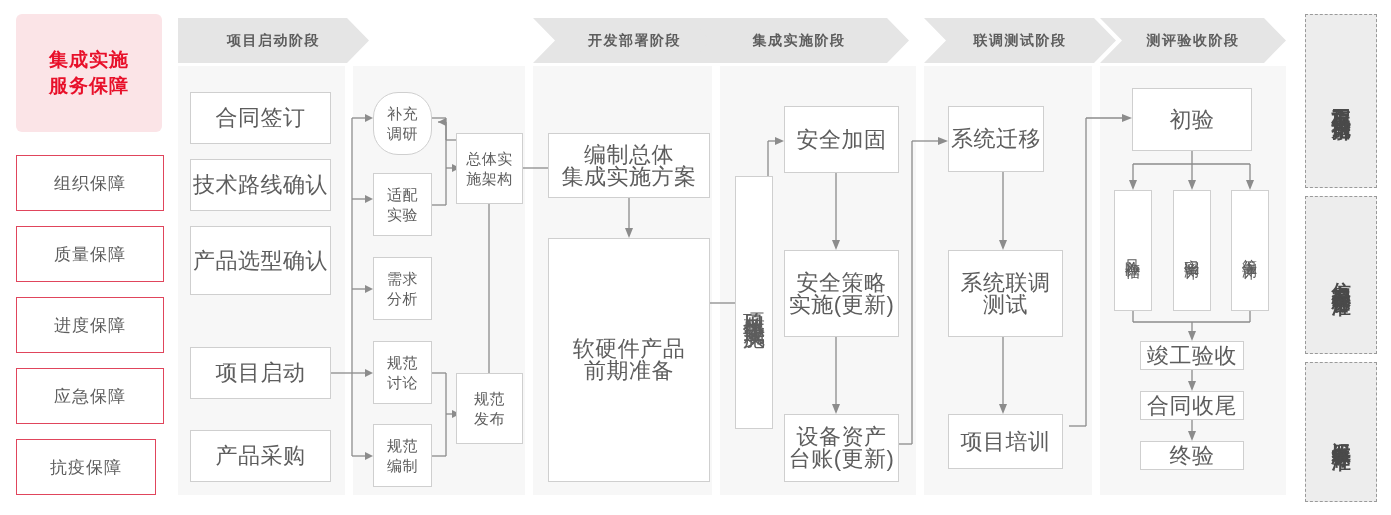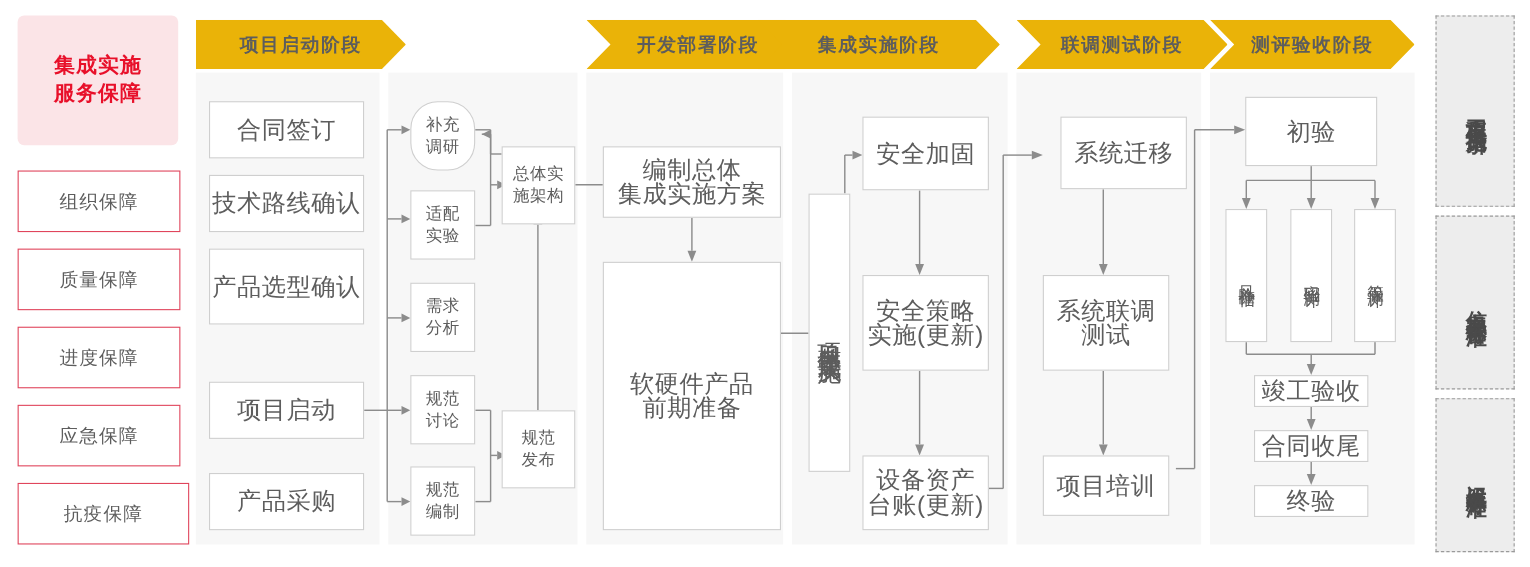--- a/index.html
+++ b/index.html
@@ -40,24 +40,24 @@
     font-size:17px;
     color:#5d5d5d;
     letter-spacing:1px;
   }
 
   
   .phase-body{
     background:#f7f7f7;
   }
   .phase-head{
-    background:#eab308;
+    background:#e5e5e5;
     color:#5d5d5d;
     font-weight:bold;
-    font-size:17px;
+    font-size:14px;
     letter-spacing:1.5px;
     display:flex;
     align-items:center;
     justify-content:center;
     clip-path:polygon(0 0, calc(100% - 22px) 0, 100% 50%, calc(100% - 22px) 100%, 0 100%);
   }
   .phase-head.with-notch{
     clip-path:polygon(0 0, calc(100% - 22px) 0, 100% 50%, calc(100% - 22px) 100%, 0 100%, 22px 50%);
   }
 
@@ -124,21 +124,21 @@
   </div>
   <div class="abs guarantee-box" style="left:16px;top:226px;width:148px;height:56px;">
     <span>质量保障</span>
   </div>
   <div class="abs guarantee-box" style="left:16px;top:297px;width:148px;height:56px;">
     <span>进度保障</span>
   </div>
   <div class="abs guarantee-box" style="left:16px;top:368px;width:148px;height:56px;">
     <span>应急保障</span>
   </div>
-  <div class="abs guarantee-box" style="left:16px;top:439px;width:156px;height:56px;align-items:center;">
+  <div class="abs guarantee-box" style="left:16px;top:439px;width:140px;height:56px;align-items:center;">
     <span>抗疫保障</span>
   </div>
 
   <div class="abs phase-body" style="left:178px;top:66px;width:167px;height:429px;"></div>
   <div class="abs phase-body" style="left:353px;top:66px;width:172px;height:429px;"></div>
   <div class="abs phase-body" style="left:533px;top:66px;width:179px;height:429px;"></div>
   <div class="abs phase-body" style="left:720px;top:66px;width:196px;height:429px;"></div>
   <div class="abs phase-body" style="left:924px;top:66px;width:168px;height:429px;"></div>
   <div class="abs phase-body" style="left:1100px;top:66px;width:186px;height:429px;"></div>
 
@@ -314,21 +314,21 @@
   </div>
   <div class="abs node" style="left:784px;top:250px;width:115px;height:87px;flex-direction:column;">
     <span>安全策略</span>
     <span>实施(更新)</span>
   </div>
   <div class="abs node" style="left:784px;top:414px;width:115px;height:68px;flex-direction:column;">
     <span>设备资产</span>
     <span>台账(更新)</span>
   </div>
 
-  <div class="abs node" style="left:948px;top:106px;width:115px;height:66px;margin-left:16px;">
+  <div class="abs node" style="left:948px;top:106px;width:96px;height:66px;">
     <span>系统迁移</span>
   </div>
   <div class="abs node" style="left:948px;top:250px;width:115px;height:87px;flex-direction:column;">
     <span>系统联调</span>
     <span>测试</span>
   </div>
   <div class="abs node" style="left:948px;top:414px;width:115px;height:55px;">
     <span>项目培训</span>
   </div>
 

